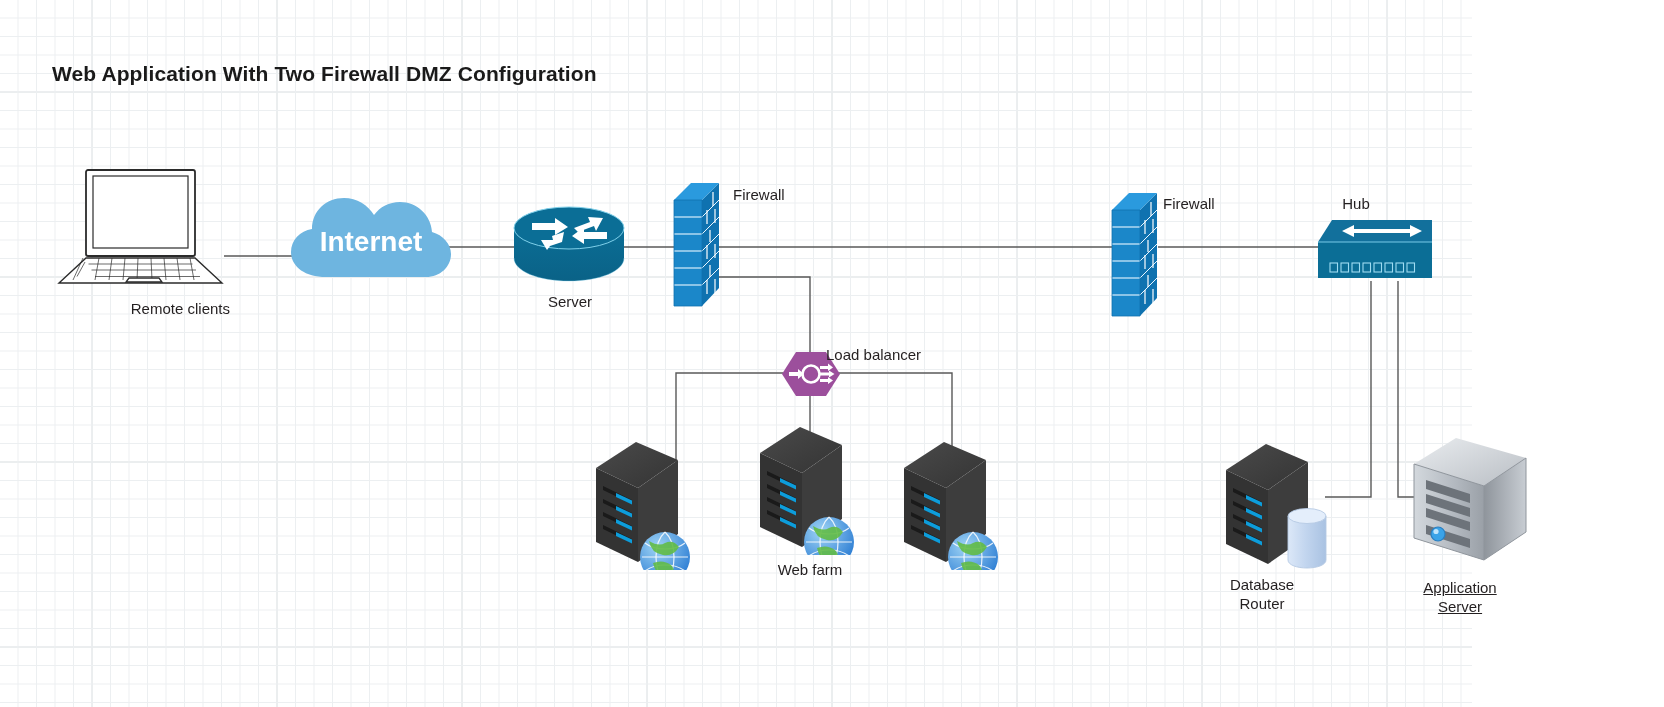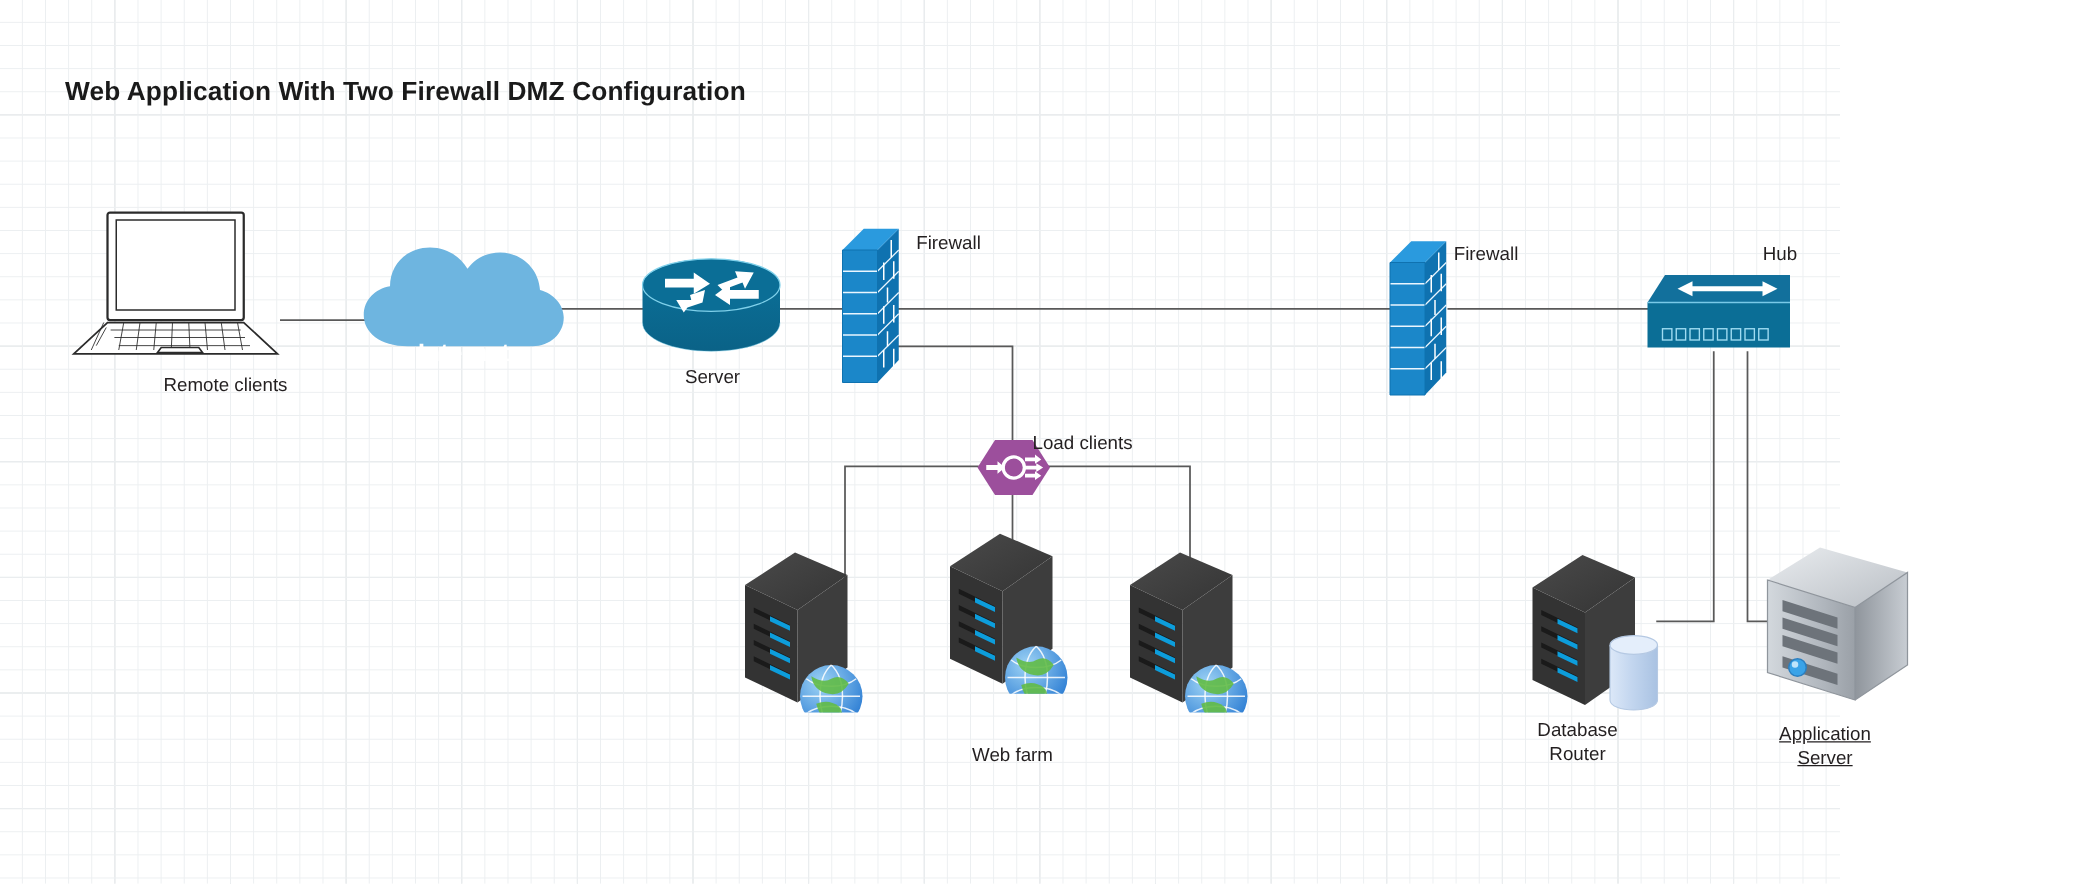--- a/index.html
+++ b/index.html
@@ -113,21 +113,21 @@
            C16 88 3 77 3 63
            C3 51 12 42 24 40
            C24 22 38 9 56 9
            C69 9 80 16 86 26
            C92 18 101 13 112 13
            C129 13 143 26 144 43
            C155 46 163 55 163 65
            C163 78 152 88 138 88 Z"></path>
     </svg>
   </div>
-  <div class="lbl c" style="left:288px;top:232px;width:166px;color:#ffffff;font-size:20px;font-weight:bold;margin-top:42px;">Internet</div>
+  <div class="lbl c" style="left:288px;top:232px;width:166px;color:#ffffff;font-size:28px;font-weight:bold;">Internet</div>
 
   <div class="node" style="left:512px;top:206px;width:114px;height:78px;">
     <svg width="114" height="78" viewBox="0 0 114 78" xmlns="http://www.w3.org/2000/svg">
       <defs>
         <linearGradient id="rtrSide" x1="0" y1="0" x2="0" y2="1">
           <stop offset="0%" stop-color="#0b6e96"></stop>
           <stop offset="100%" stop-color="#0a6287"></stop>
         </linearGradient>
       </defs>
 
@@ -200,21 +200,21 @@
         <path d="M9 22 H18 V19 L24 24 L18 29 V26 H9 Z"></path>
 
         <path d="M40 16 H48 V13.5 L53 17.5 L48 21 V19 H40 Z"></path>
         <path d="M40 22.5 H49 V20.5 L54.5 24 L49 27.5 V25.5 H40 Z"></path>
         <path d="M40 29 H48 V27 L53 30.5 L48 34 V32 H40 Z"></path>
       </g>
 
       <circle cx="31" cy="24" r="8.5" fill="none" stroke="#ffffff" stroke-width="2.6"></circle>
     </svg>
   </div>
-  <div class="lbl" style="left:826px;top:345px;">Load clients</div>
+  <div class="lbl" style="left:826px;top:345px;">Load balancer</div>
 
   <div class="node" style="left:592px;top:438px;width:108px;height:132px;">
     <svg width="108" height="132" viewBox="0 0 108 132" xmlns="http://www.w3.org/2000/svg">
       <defs>
         <linearGradient id="srvTop1" x1="0" y1="0" x2="1" y2="1">
           <stop offset="0%" stop-color="#4a4a4a"></stop>
             <stop offset="100%" stop-color="#343434"></stop>
         </linearGradient>
         <radialGradient id="globeG1" cx="35%" cy="30%" r="75%">
           <stop offset="0%" stop-color="#9fd4f5"></stop>
@@ -276,21 +276,21 @@
       </g>
       <g transform="translate(47,93)">
         <circle cx="26" cy="26" r="25" fill="url(#globeG2)"></circle>
         <path d="M6 12 C16 20 36 20 46 12 M3 26 H49 M6 40 C16 32 36 32 46 40" stroke="#ffffff" stroke-width="1.2" fill="none" opacity=".85"></path>
         <path d="M26 1 C14 12 14 40 26 51 M26 1 C38 12 38 40 26 51" stroke="#ffffff" stroke-width="1.2" fill="none" opacity=".85"></path>
         <path d="M10 10 q10 6 16 2 q8 -4 14 4 q-6 10 -16 8 q-12 -2 -14 -14 Z" fill="#62bb46" opacity=".9"></path>
         <path d="M14 32 q10 -4 18 2 q6 6 -2 12 q-12 2 -16 -14 Z" fill="#62bb46" opacity=".9"></path>
       </g>
     </svg>
   </div>
-  <div class="lbl c" style="left:720px;top:595px;width:180px;">Web farm</div>
+  <div class="lbl c" style="left:720px;top:560px;width:180px;">Web farm</div>
 
   <div class="node" style="left:900px;top:438px;width:108px;height:132px;">
     <svg width="108" height="132" viewBox="0 0 108 132" xmlns="http://www.w3.org/2000/svg">
       <defs>
         <linearGradient id="srvTop3" x1="0" y1="0" x2="1" y2="1">
           <stop offset="0%" stop-color="#4a4a4a"></stop>
             <stop offset="100%" stop-color="#343434"></stop>
         </linearGradient>
         <radialGradient id="globeG3" cx="35%" cy="30%" r="75%">
           <stop offset="0%" stop-color="#9fd4f5"></stop>
@@ -372,21 +372,21 @@
         <rect x="25" y="45" width="7.5" height="9"></rect>
         <rect x="36" y="45" width="7.5" height="9"></rect>
         <rect x="47" y="45" width="7.5" height="9"></rect>
         <rect x="58" y="45" width="7.5" height="9"></rect>
         <rect x="69" y="45" width="7.5" height="9"></rect>
         <rect x="80" y="45" width="7.5" height="9"></rect>
         <rect x="91" y="45" width="7.5" height="9"></rect>
       </g>
     </svg>
   </div>
-  <div class="lbl c" style="left:1364px;top:194px;width:120px;">Hub</div>
+  <div class="lbl c" style="left:1296px;top:194px;width:120px;">Hub</div>
 
   <div class="node" style="left:1222px;top:440px;width:120px;height:140px;">
     <svg width="120" height="140" viewBox="0 0 120 140" xmlns="http://www.w3.org/2000/svg">
       <defs>
         <linearGradient id="dbTop" x1="0" y1="0" x2="1" y2="1">
           <stop offset="0%" stop-color="#4a4a4a"></stop>
             <stop offset="100%" stop-color="#343434"></stop>
         </linearGradient>
         <linearGradient id="cylG" x1="0" y1="0" x2="1" y2="0">
           <stop offset="0%" stop-color="#dce8f8"></stop>

